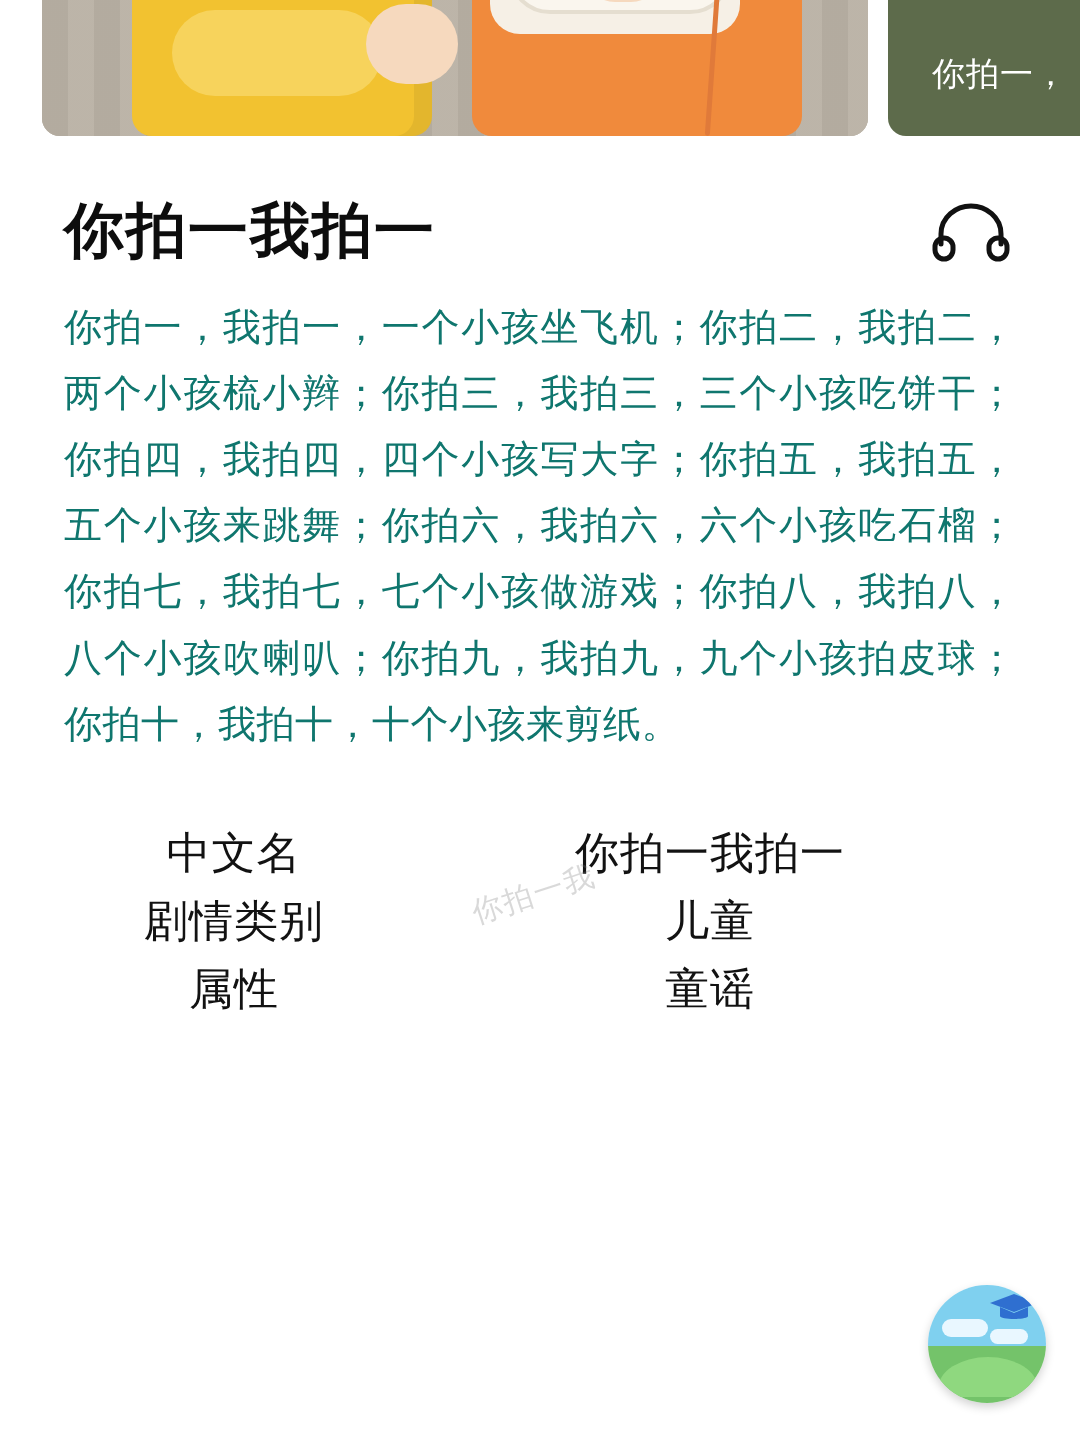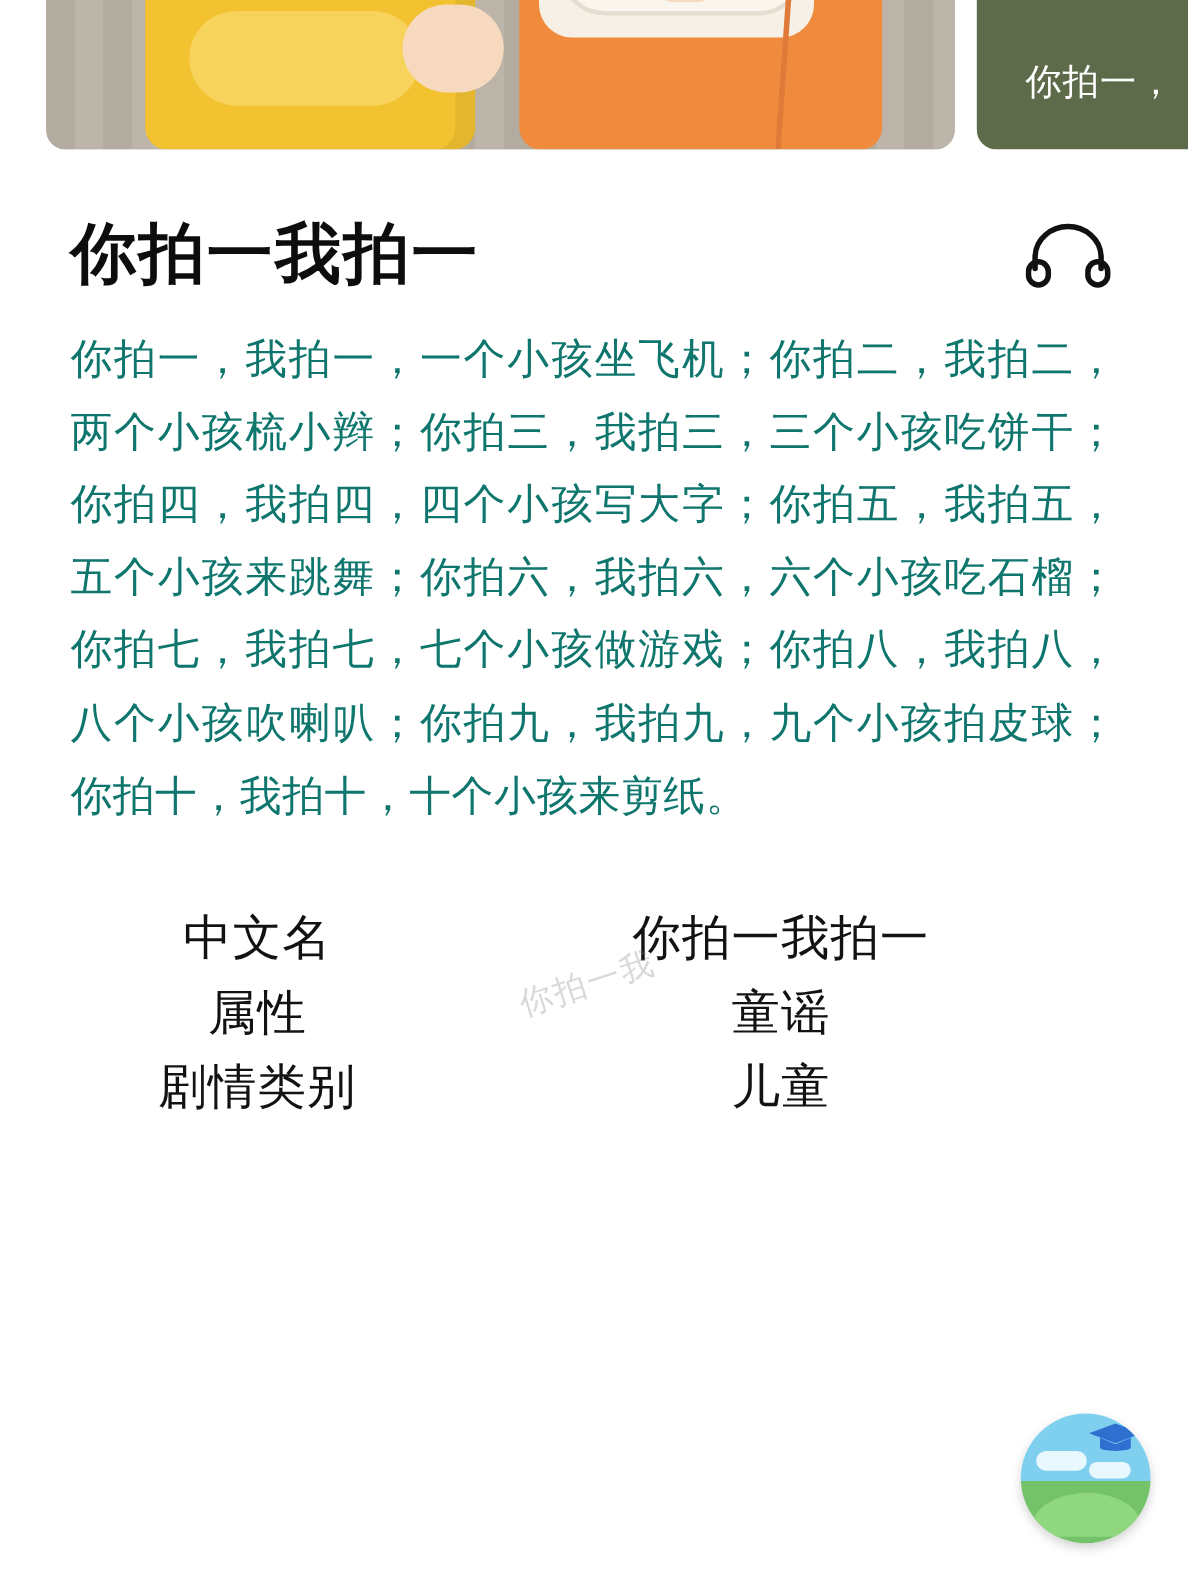--- a/index.html
+++ b/index.html
@@ -293,26 +293,26 @@
   <div class="article-body">你拍一，我拍一，一个小孩坐飞机；你拍二，我拍二，两个小孩梳小辫；你拍三，我拍三，三个小孩吃饼干；你拍四，我拍四，四个小孩写大字；你拍五，我拍五，五个小孩来跳舞；你拍六，我拍六，六个小孩吃石榴；你拍七，我拍七，七个小孩做游戏；你拍八，我拍八，八个小孩吹喇叭；你拍九，我拍九，九个小孩拍皮球；你拍十，我拍十，十个小孩来剪纸。</div>
 
   <div class="watermark">你拍一我</div>
 
   <div class="info-table">
     <div class="info-row">
       <div class="info-key">中文名</div>
       <div class="info-val">你拍一我拍一</div>
     </div>
     <div class="info-row">
+      <div class="info-key">剧情类别</div>
+      <div class="info-val">儿童</div>
+    </div>
+    <div class="info-row">
       <div class="info-key">属性</div>
       <div class="info-val">童谣</div>
-    </div>
-    <div class="info-row">
-      <div class="info-key">剧情类别</div>
-      <div class="info-val">儿童</div>
     </div>
   </div>
 </div>
 
 <div class="badge">
   <div class="cloud c1"></div>
   <div class="cloud c2"></div>
   <div class="hill"></div>
   <span class="cap">
     <svg viewBox="0 0 52 34" width="52" height="34" aria-hidden="true">

